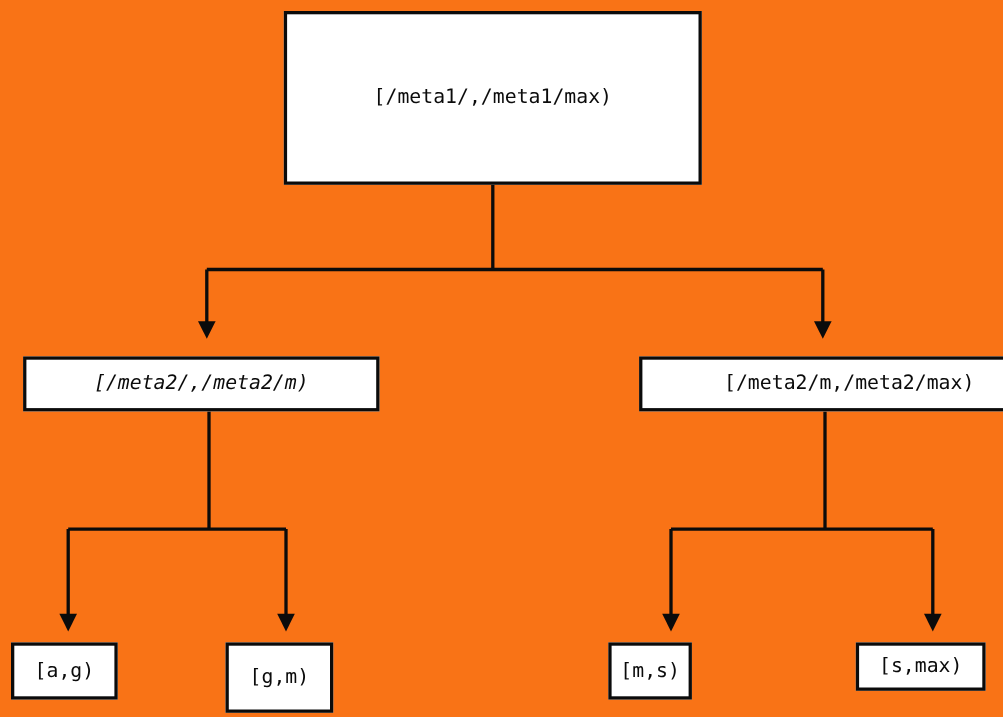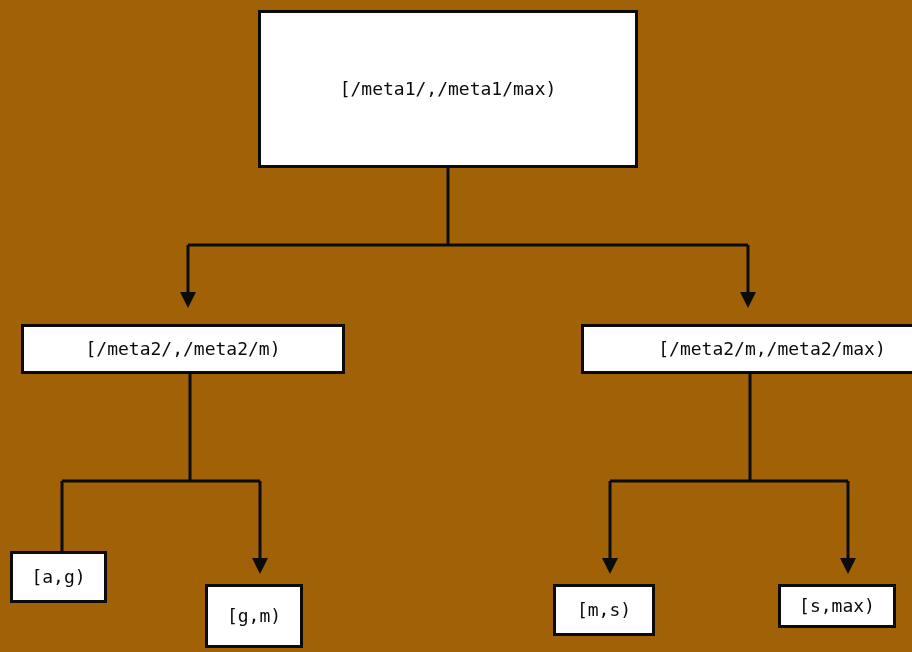--- a/index.html
+++ b/index.html
@@ -8,21 +8,21 @@
     padding: 0;
     background: #ffffff;
   }
   body {
     font-family: "DejaVu Sans Mono", "Liberation Mono", monospace;
   }
   #canvas {
     position: relative;
     width: 912px;
     height: 652px;
-    background: #a16207;
+    background: #f97316;
     overflow: hidden;
   }
   svg.edges {
     position: absolute;
     left: 0;
     top: 0;
     width: 912px;
     height: 652px;
     pointer-events: none;
   }
@@ -78,37 +78,37 @@
       <path d="M 848 481 L 848 559" stroke="#0b0b0b" stroke-width="3" fill="none"></path>
     </g>
     <polygon points="602,558 618,558 610,574" fill="#0b0b0b"></polygon>
     <polygon points="840,558 856,558 848,574" fill="#0b0b0b"></polygon>
   </svg>
 
   <div class="node" style="left:258px; top:10px; width:380px; height:158px;">
     <span class="label">[/meta1/,/meta1/max)</span>
   </div>
 
-  <div class="node" style="left:21px; top:324px; width:324px; height:50px;">
+  <div class="node" style="left:21px; top:324px; width:324px; height:50px;font-style:italic;">
     <span class="label">[/meta2/,/meta2/m)</span>
   </div>
 
   <div class="node" style="left:581px; top:324px; width:382px; height:50px;">
     <span class="label">[/meta2/m,/meta2/max)</span>
   </div>
 
-  <div class="node" style="left:10px; top:551px; width:97px; height:52px;text-align:center;">
+  <div class="node" style="left:10px; top:584px; width:97px; height:52px;text-align:center;">
     <span class="label">[a,g)</span>
   </div>
 
   <div class="node" style="left:205px; top:584px; width:98px; height:64px;">
     <span class="label">[g,m)</span>
   </div>
 
-  <div class="node" style="left:553px; top:584px; width:102px; height:52px;">
+  <div class="node" style="left:553px; top:584px; width:76px; height:52px;">
     <span class="label">[m,s)</span>
   </div>
 
   <div class="node" style="left:778px; top:584px; width:118px; height:44px;">
     <span class="label">[s,max)</span>
   </div>
 
 </div>
 
 </body></html>

